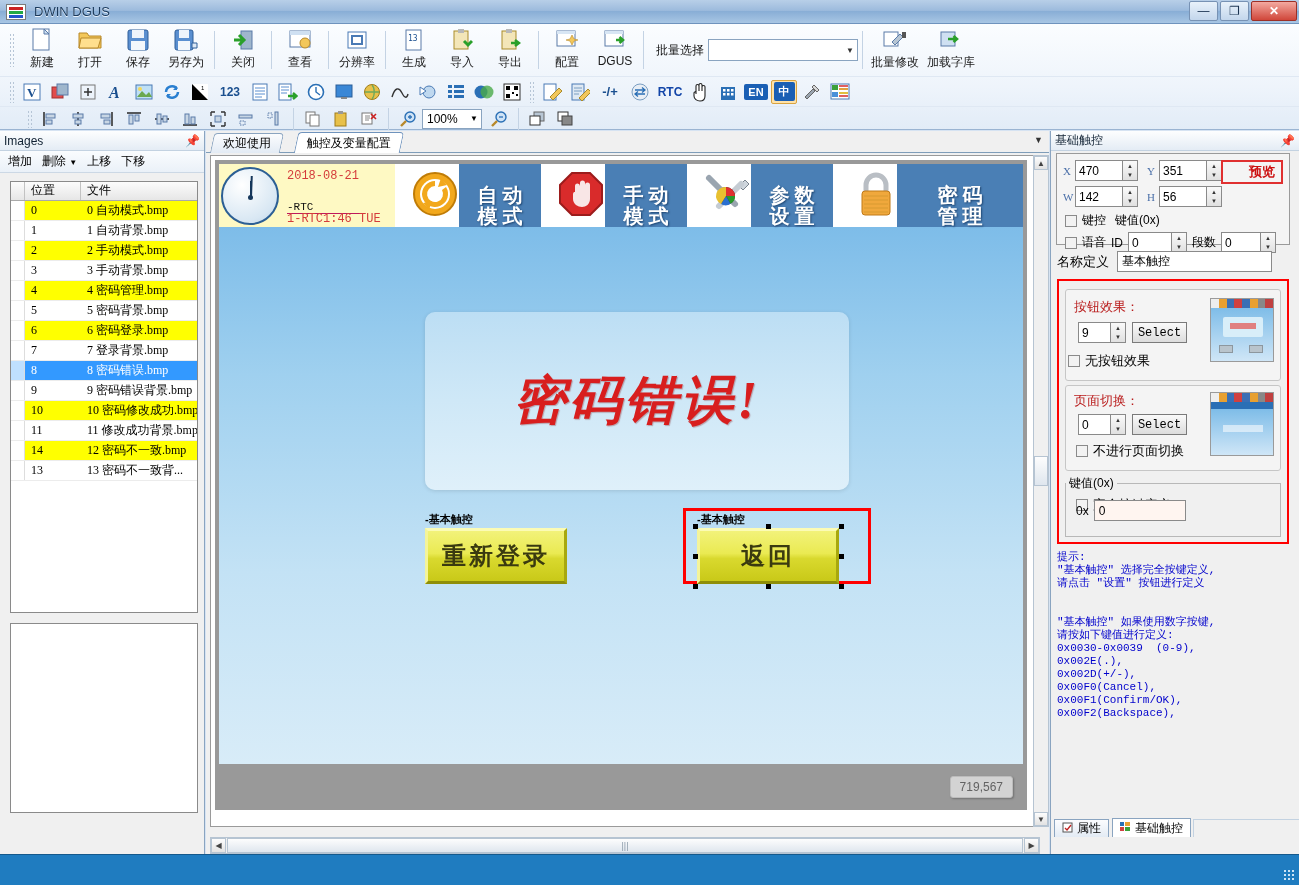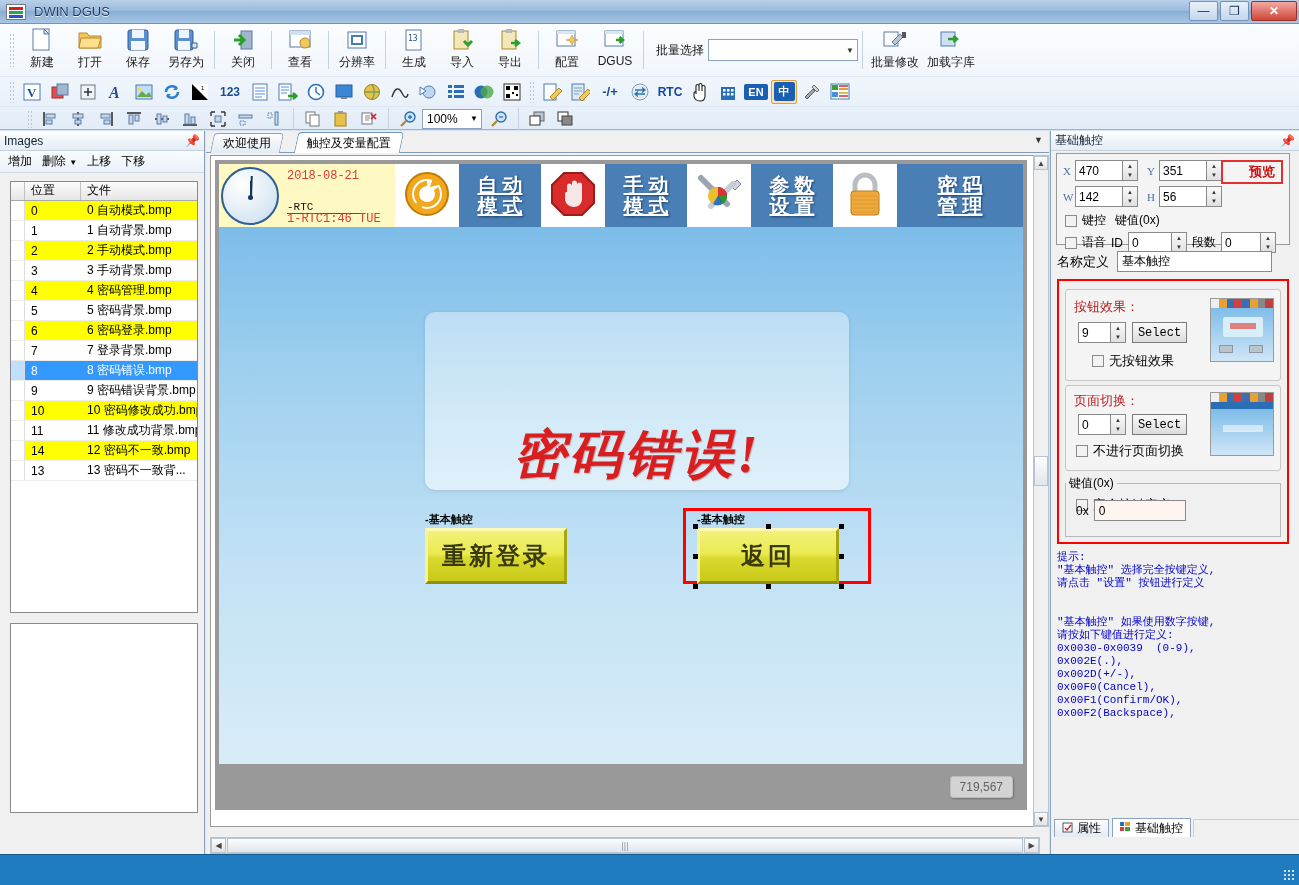--- a/index.html
+++ b/index.html
@@ -61,21 +61,21 @@
      background:#f0f0f0; border-right:1px solid #8aa4c0; }
   .panelhdr { height:20px; background:linear-gradient(to bottom,#fdfefe,#e4ecf5);
      border-bottom:1px solid #c3d2e1; display:flex; align-items:center;
      padding:0 4px; font-size:12px; color:#123; }
   .pin { margin-left:auto; font-size:12px; color:#333; }
   .listtools { height:22px; display:flex; align-items:center; gap:10px;
      padding-left:8px; background:linear-gradient(to bottom,#fafcfe,#eaf1f8);
      border-bottom:1px solid #ccd8e5; font-size:12px; }
   .listtools .it { cursor:default; }
   .tbl { position:absolute; left:10px; top:50px; width:188px; height:432px;
-     background:#fff; border:1px solid #8a8a8a; overflow:hidden; }
+     background:#fff; border:1px solid #8a8a8a; overflow:hidden;font-family:Liberation Serif, serif; }
   .thead { display:flex; height:19px; background:linear-gradient(to bottom,#fcfcfc,#e6e6e6);
      border-bottom:1px solid #a9a9a9; font-size:12px; }
   .thead .c0 { width:14px; border-right:1px solid #c2c2c2; }
   .thead .c1 { width:56px; border-right:1px solid #c2c2c2; padding-left:6px; }
   .thead .c2 { flex:1; padding-left:6px; }
   .trw { display:flex; height:20px; font-size:12px; align-items:center;
      border-bottom:1px solid #ececec; }
   .trw .c0 { width:14px; height:100%; border-right:1px solid #ddd; background:#fff;}
   .trw .c1 { width:56px; padding-left:6px; }
   .trw .c2 { flex:1; padding-left:6px; white-space:nowrap; overflow:hidden; }
@@ -100,22 +100,22 @@
 
   .canvaswrap { position:absolute; left:4px; top:24px; width:830px; height:672px;
      background:#fff; border:1px solid #9a9a9a; overflow:hidden; }
   .stage { position:absolute; left:4px; top:4px; width:812px; height:650px;
      background:#999; }
   .screen { position:absolute; left:4px; top:4px; width:804px; height:600px;
      background:linear-gradient(to bottom,#6fb4e6 0%,#9fd0ef 35%,#c3e2f5 68%,#d8ecf8 100%);
      overflow:hidden; }
   .navbar { position:absolute; left:0; top:0; width:804px; height:63px;
      display:flex; background:#fff; }
-  .navcell { display:flex; align-items:center; justify-content:center;
-     background:#4a7fb5; color:#fff;text-decoration:underline; }
+  .navcell { display:flex; align-items:center; justify-content:flex-end;
+     background:#4a7fb5; color:#fff; }
   .navcell.white { background:#fff; }
   .rtc { width:176px; display:flex; background:#fef9c3;align-items:center; }
   .clockface { width:58px; height:58px; margin:2px; border-radius:50%;
      background:radial-gradient(circle at 35% 30%,#ffffff,#d8e7f3 70%,#b9d0e4);
      border:2px solid #2c5f94; position:relative; }
   .clockface .hand { position:absolute; background:#16375b; }
   .clockface .h1 { width:2px; height:16px; left:27px; top:12px; transform-origin:bottom center; }
   .clockface .h2 { width:2px; height:22px; left:27px; top:7px; transform-origin:bottom center;
      transform:rotate(2deg); }
   .clockface .ctr { width:5px; height:5px; border-radius:50%; background:#16375b;
@@ -128,21 +128,21 @@
      margin-top:-2px; }
   .nav-ico { width:64px; }
   .nav-txt { width:82px; flex-direction:column; font-size:20px;
      font-family:"Liberation Serif", serif; font-weight:bold; line-height:1.05;
      text-shadow:1px 1px 2px #1d4470; }
 
   .msgbox { position:absolute; left:206px; top:148px; width:424px; height:178px;
      border-radius:10px;
      background:linear-gradient(to bottom,#bcdef4 0%,#cfe8f7 50%,#dff0fa 100%);
      box-shadow:0 1px 4px rgba(0,0,0,.12); display:flex;
-     align-items:flex-end; justify-content:center; }
+     align-items:center; justify-content:center; }
   .msgtxt { font-family:"Liberation Serif", serif; font-size:52px; font-weight:bold;
      color:#d81e1e; font-style:italic; letter-spacing:4px;
      text-shadow:1px 1px 1px rgba(120,0,0,.3); }
 
   .btnwrap { position:absolute; }
   .btnlabel { font-size:11px; color:#000; font-weight:bold; margin-bottom:1px;
      white-space:nowrap; }
   .yelbtn { width:142px; height:56px;
      background:linear-gradient(to bottom,#f2f27a 0%,#eaea52 45%,#d9d92e 55%,#c9c918 100%);
      border-top:3px solid #fbfbb5; border-left:3px solid #f4f49a;
@@ -1052,21 +1052,21 @@
     <div class="innerbox" style="left:6px; top:8px; width:216px; height:92px;">
       <div class="glabel" style="position:absolute; left:8px; top:8px">按钮效果：</div>
       <div style="position:absolute; left:12px; top:32px; display:flex">
         <div class="inp" style="width:33px">9</div>
         <div class="spin">
             <span>▲</span>
             <span>▼</span>
           </div>
         <div class="selbtn" style="margin-left:6px">Select</div>
       </div>
-      <div class="rowline" style="left:26px; top:62px">
+      <div class="rowline" style="left:2px; top:62px">
         <span class="cbx"></span>
         <span style="font-size:13px">无按钮效果</span>
       </div>
       <div class="thumb" style="position:absolute; right:6px; top:8px">
         <div class="tnav">
             <i style="background:#eee"></i>
             <i style="background:#e8a030"></i>
             <i style="background:#3a6fb5"></i>
             <i style="background:#d04040"></i>
             <i style="background:#3a6fb5"></i>

